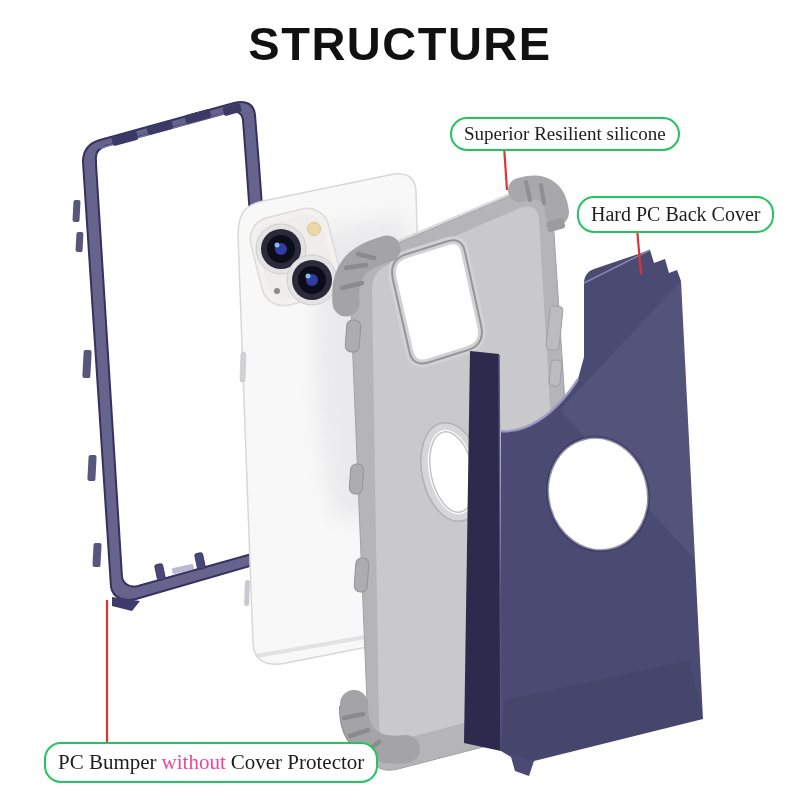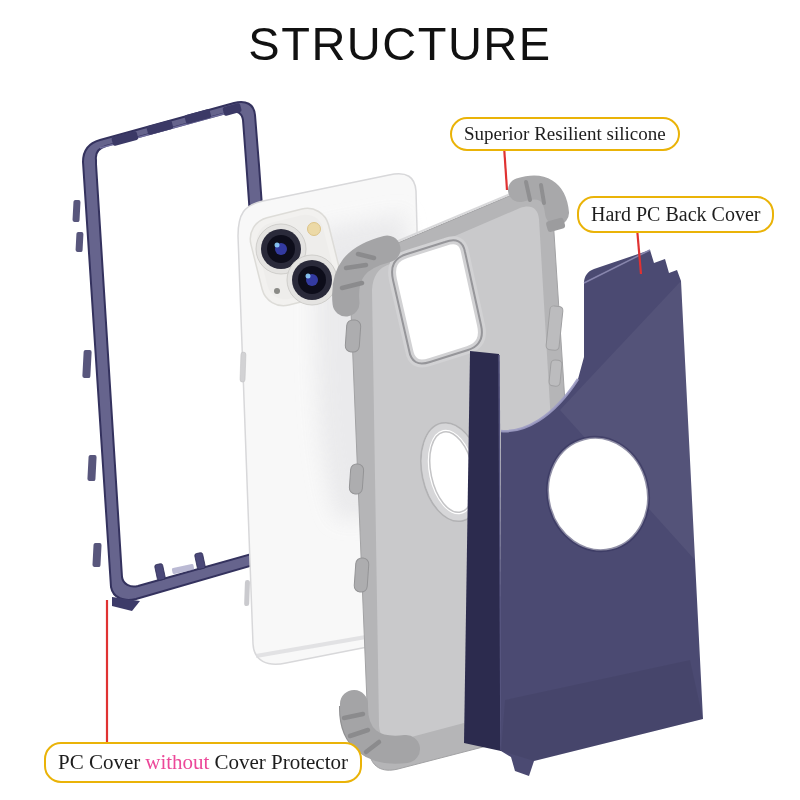--- a/index.html
+++ b/index.html
@@ -2,27 +2,27 @@
 <html><head>
 <meta charset="utf-8">
 <style>
   html,body { margin:0; padding:0; background:#fff; }
   #canvas {
     position:relative; width:800px; height:800px; background:#fff;
     overflow:hidden; font-family:"Liberation Sans", sans-serif;
   }
   #structure-title {
     position:absolute; top:16px; left:0; width:100%;
-    text-align:center; font-size:47px; font-weight:normal;
+    text-align:center; font-size:47px; font-weight:bold;
     letter-spacing:1.5px; color:#111; margin:0;
     font-family:"Liberation Sans", sans-serif;
   }
   .callout {
     position:absolute; display:inline-flex; align-items:center;
-    white-space:nowrap; border:2px solid #eab308; border-radius:17px;
+    white-space:nowrap; border:2px solid #22c55e; border-radius:17px;
     background:#fff; padding:1px 12px 2px 12px; color:#1d1d1d;
     font-family:"Liberation Serif","DejaVu Serif",serif;
   }
   #callout-silicone   { left:450px; top:117px; height:27px; font-size:19px; }
   #callout-back-cover { left:577px; top:196px; height:30px; font-size:20px;text-align:right; }
   #callout-bumper     { left:44px;  top:742px; height:34px; font-size:21px; }
   .hl { color:#ec4899; margin:0 5px; }
   svg { position:absolute; left:0; top:0; }
 </style>
 </head>
@@ -161,18 +161,18 @@
 
   <div class="callout" id="callout-silicone">
     <span>Superior Resilient silicone</span>
   </div>
 
   <div class="callout" id="callout-back-cover">
     <span>Hard PC Back Cover</span>
   </div>
 
   <div class="callout" id="callout-bumper">
-    <span>PC Cover</span>
+    <span>PC Bumper</span>
     <span class="hl">without</span>
     <span>Cover Protector</span>
   </div>
 
 </div>
 
 </body></html>

